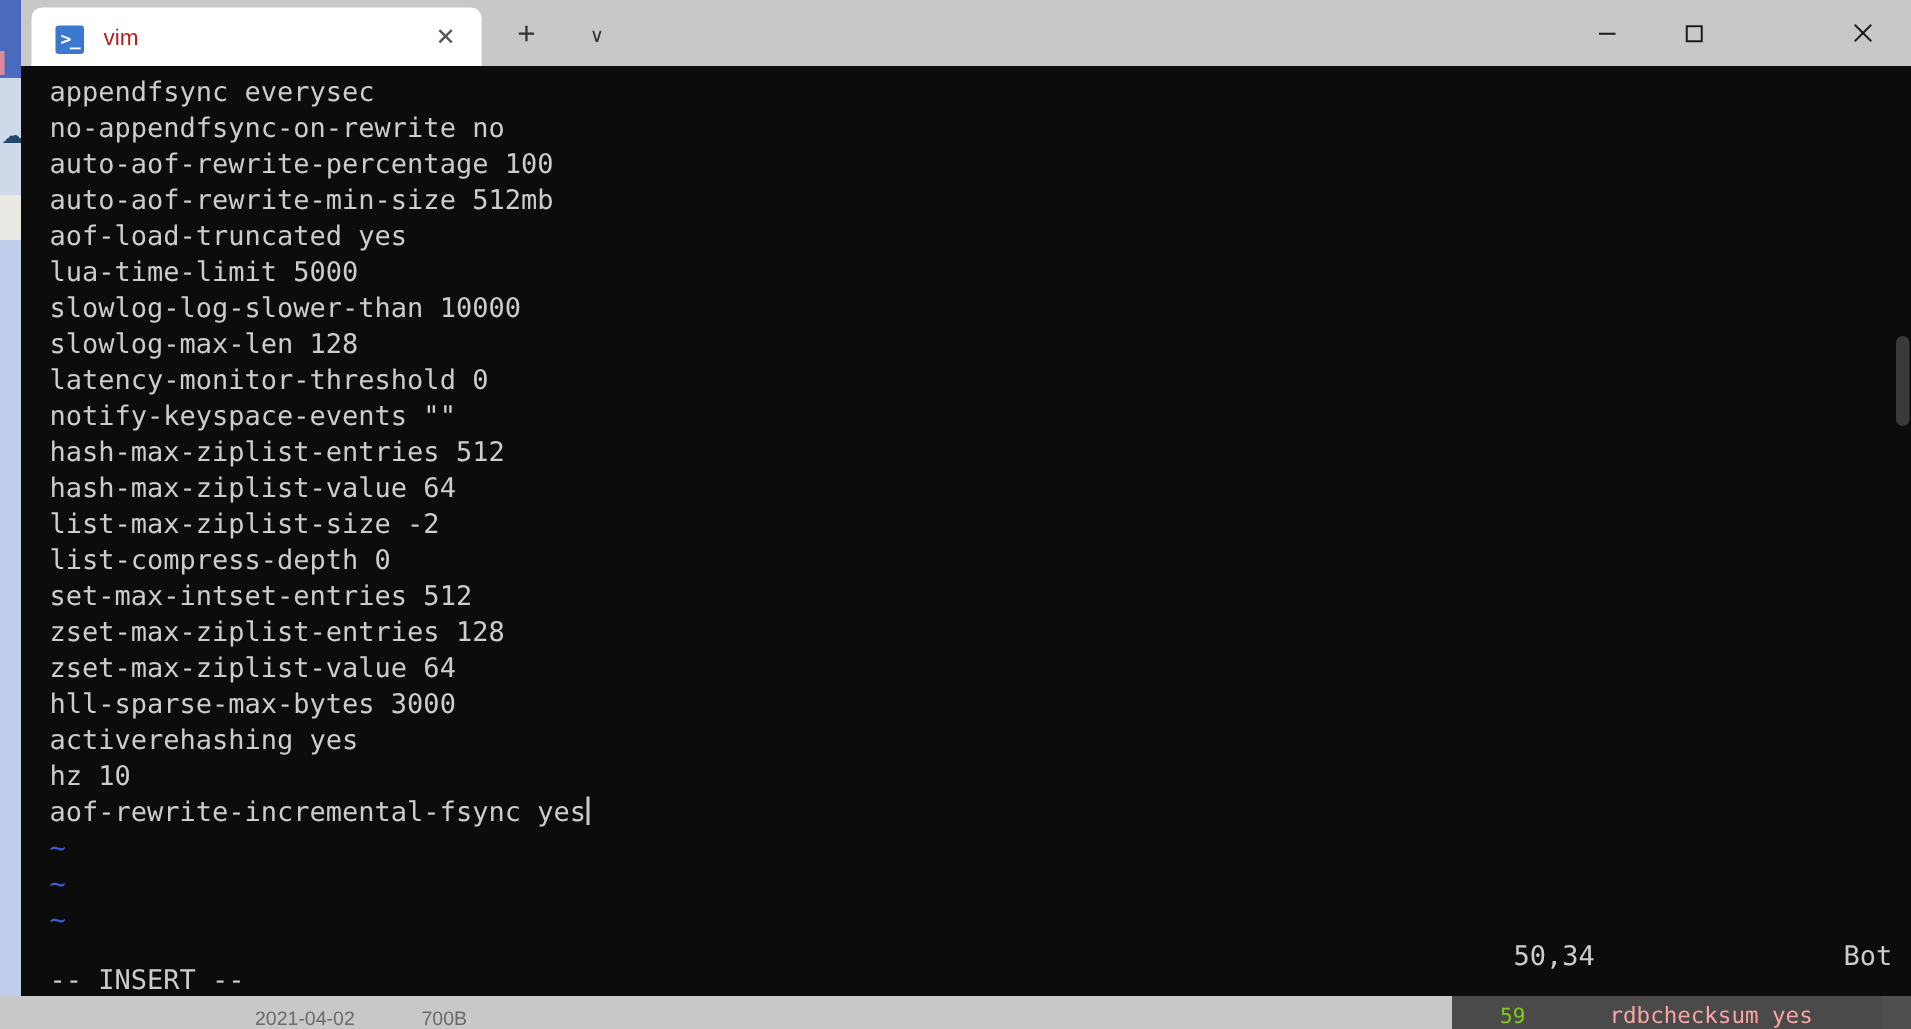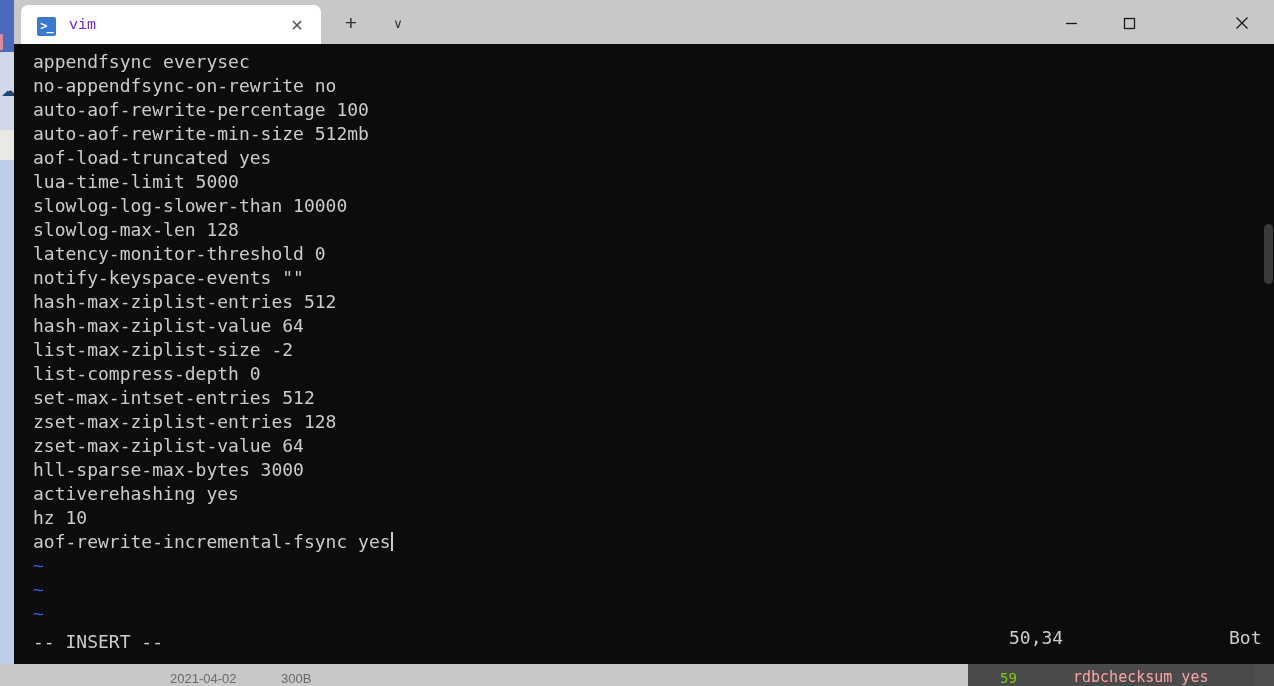--- a/index.html
+++ b/index.html
@@ -151,22 +151,22 @@
     line-height: 19px;
     text-align: center;
     letter-spacing: -1px;
   }
   .tab-title {
     position: absolute;
     left: 48px; top: 0;
     height: 42px;
     line-height: 42px;
     font-size: 15px;
-    color: #6d28d9;
-    font-family: Liberation Mono, monospace;
+    color: #b91c1c;
+    font-family: Liberation Sans, sans-serif;
     white-space: nowrap;
   }
   .tab-close {
     position: absolute;
     right: 14px; top: 11px;
     width: 20px; height: 20px;
     color: #555;
     font-size: 16px;
     line-height: 20px;
     text-align: center;
@@ -243,21 +243,21 @@
     position: absolute;
     left: 19px; top: 582px;
     width: 1230px;
     height: 24px;
     font-family: "DejaVu Sans Mono", monospace;
     font-size: 18px;
     line-height: 24px;
     color: #cccccc;
     white-space: pre;
   }
-  .status-mode { position: absolute; left: 0; top: 4px; }
+  .status-mode { position: absolute; left: 0; top: 16px; }
   .status-pos  { position: absolute; left: 976px; top: 0; }
   .status-loc  { position: absolute; left: 1196px; top: 0; }
 
   .term-scrollbar {
     position: absolute;
     right: 0; top: 44px;
     width: 12px; height: 620px;
     background: transparent;
   }
   .term-scrollbar .thumb {
@@ -273,21 +273,21 @@
 
 <div id="root">
 
   <div class="bg-left-strip">
     <div class="bg-left-pinkline"></div>
     <div class="bg-left-logo">☁</div>
   </div>
 
   <div class="bg-bottom-explorer">
     <span class="cell" style="left:170px;margin-top:15px;">2021-04-02</span>
-    <span class="cell" style="left:281px;">300B</span>
+    <span class="cell" style="left:281px;">700B</span>
   </div>
 
   <div class="bg-bottom-vim">
     <span class="lineno">59</span>
     <span class="codetext">rdbchecksum yes</span>
   </div>
 
   <div class="bg-right-sliver">
     <span class="frag">e</span>
     <span class="frag2">c</span>

